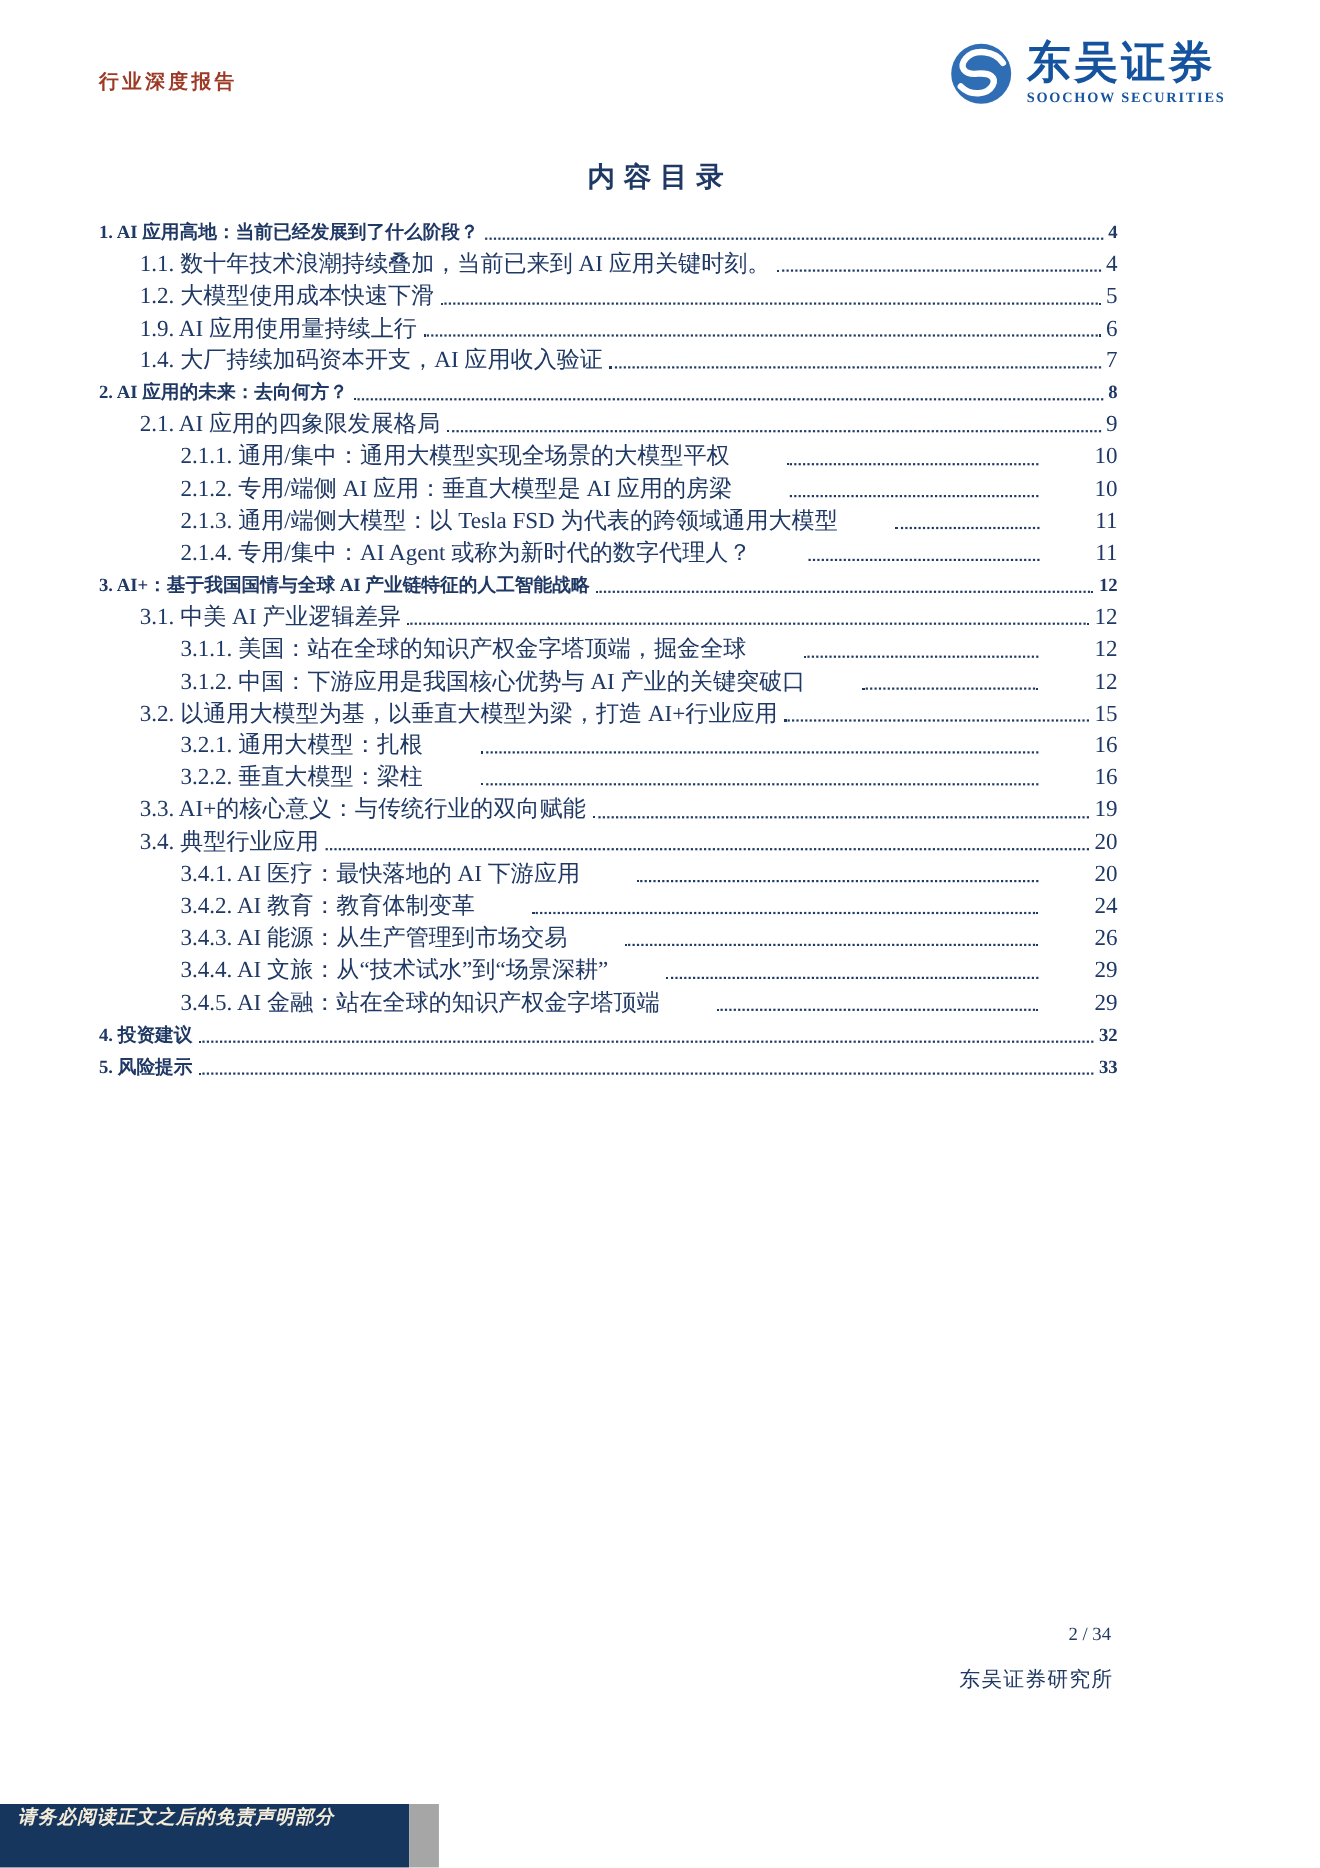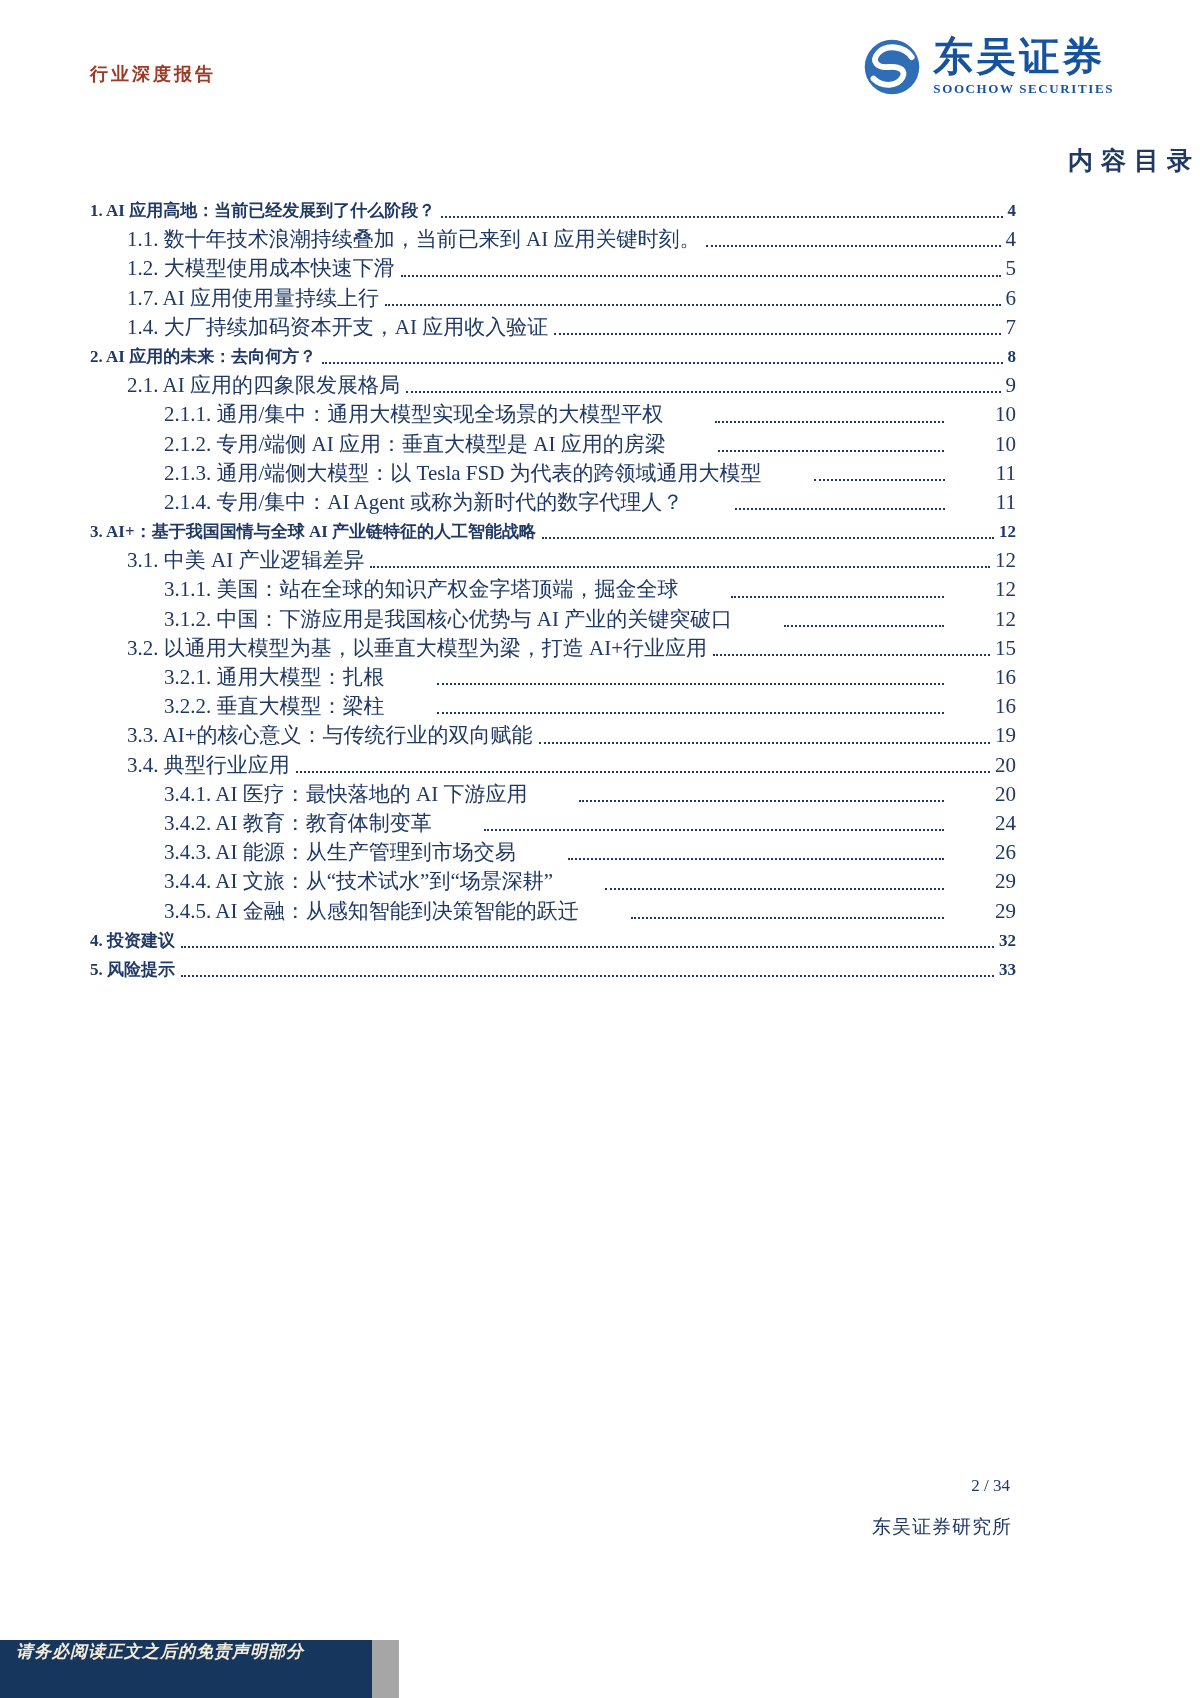--- a/index.html
+++ b/index.html
@@ -31,21 +31,21 @@
     color:var(--brand-blue,#15539e); line-height:1.05;
   }
   .brand-en {
     font-size:13px; font-weight:bold; letter-spacing:1.6px;
     color:var(--brand-blue,#15539e); margin-top:3px;
   }
 
   
   .toc-title {
     position:absolute; top:144px; left:0; width:100%;
-    text-align:right;
+    text-align:center;
     font-size:25px; font-weight:bold; letter-spacing:8px;
   }
   .toc {
     position:absolute; left:90px; top:196px; width:926px;
   }
   .toc-row {
     display:flex;
     height:29.2px;
     font-size:21px;
     cursor:pointer;
@@ -120,21 +120,21 @@
         <span class="toc-label">1.1. 数十年技术浪潮持续叠加，当前已来到 AI 应用关键时刻。</span>
         <span class="toc-dots"></span>
         <span class="toc-page">4</span>
       </div>
       <div class="toc-row level2">
         <span class="toc-label">1.2. 大模型使用成本快速下滑</span>
         <span class="toc-dots"></span>
         <span class="toc-page">5</span>
       </div>
       <div class="toc-row level2">
-        <span class="toc-label">1.7. AI 应用使用量持续上行</span>
+        <span class="toc-label">1.9. AI 应用使用量持续上行</span>
         <span class="toc-dots"></span>
         <span class="toc-page">6</span>
       </div>
       <div class="toc-row level2">
         <span class="toc-label">1.4. 大厂持续加码资本开支，AI 应用收入验证</span>
         <span class="toc-dots"></span>
         <span class="toc-page">7</span>
       </div>
       <div class="toc-row level1">
         <span class="toc-label">2. AI 应用的未来：去向何方？</span>
@@ -225,21 +225,21 @@
         <span class="toc-label">3.4.3. AI 能源：从生产管理到市场交易</span>
         <span class="toc-dots"></span>
         <span class="toc-page">26</span>
       </div>
       <div class="toc-row level3">
         <span class="toc-label">3.4.4. AI 文旅：从“技术试水”到“场景深耕”</span>
         <span class="toc-dots"></span>
         <span class="toc-page">29</span>
       </div>
       <div class="toc-row level3">
-        <span class="toc-label">3.4.5. AI 金融：从感知智能到决策智能的跃迁</span>
+        <span class="toc-label">3.4.5. AI 金融：站在全球的知识产权金字塔顶端</span>
         <span class="toc-dots"></span>
         <span class="toc-page">29</span>
       </div>
       <div class="toc-row level1">
         <span class="toc-label">4. 投资建议</span>
         <span class="toc-dots"></span>
         <span class="toc-page">32</span>
       </div>
       <div class="toc-row level1">
         <span class="toc-label">5. 风险提示</span>

